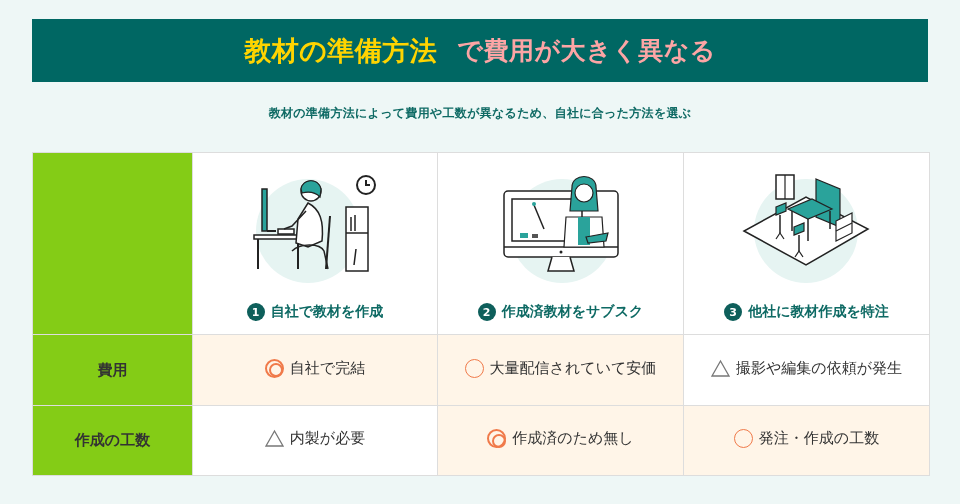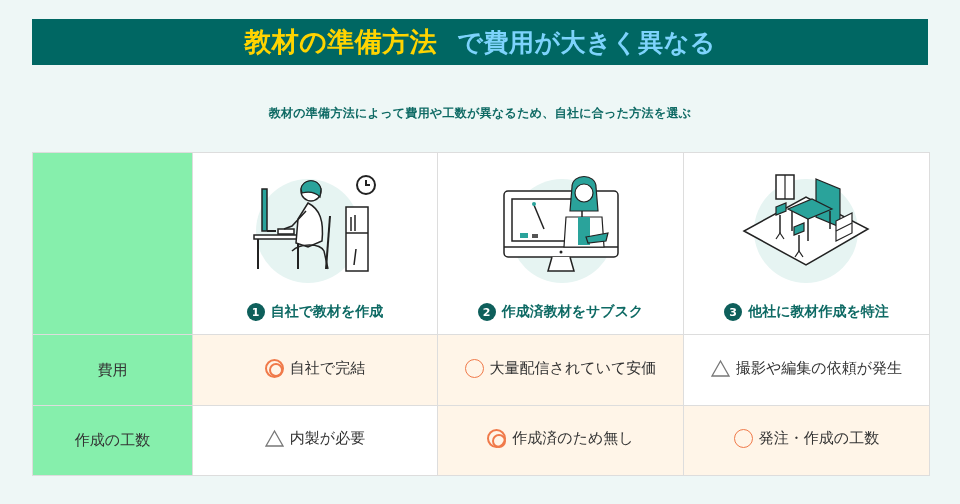--- a/index.html
+++ b/index.html
@@ -4,27 +4,27 @@
 <style>
   * { box-sizing: border-box; margin: 0; padding: 0; }
   html, body { width: 960px; height: 504px; overflow: hidden; }
   body {
     background: #eef7f6;
     font-family: "DejaVu Sans", "Liberation Sans", sans-serif;
     position: relative;
     color: #333;
   }
   .banner {
-    position: absolute; left: 32px; top: 19px; width: 896px; height: 46px;
+    position: absolute; left: 32px; top: 19px; width: 896px; height: 63px;
     background: #006763;
     display: flex; align-items: center; justify-content: center;
     font-weight: bold; font-size: 27px; letter-spacing: 0.5px;
   }
   .banner .hl { color: #ffd400; }
-  .banner .rest { color: #7dd3fc; margin-left: 20px; font-size: 25px; }
+  .banner .rest { color: #fca5a5; margin-left: 20px; font-size: 25px; }
   .subtitle {
     position: absolute; left: 0; top: 105px; width: 960px; text-align: center;
     color: #0e6a64; font-weight: bold; font-size: 12px; letter-spacing: 0.3px;
   }
   table.cmp {
     position: absolute; left: 32px; top: 152px; width: 897px; height: 323px;
     border-collapse: collapse; table-layout: fixed;
     background: #fff;
   }
   table.cmp td {
@@ -32,21 +32,21 @@
     text-align: center; vertical-align: middle;
     font-size: 15px; color: #333;
   }
   col.c0 { width: 160px; }
   col.c1 { width: 245px; }
   col.c2 { width: 246px; }
   col.c3 { width: 246px; }
   tr.head { height: 182px; }
   tr.r1 { height: 71px; }
   tr.r2 { height: 70px; margin-left: 11px; }
-  td.label { background: #86efac; font-weight: normal; font-size: 16px; color: #333; }
+  td.label { background: #84cc16; font-weight: bold; font-size: 16px; color: #333; }
   td.hl { background: #fff5e8; text-decoration: underline; }
   td.plain { background: #ffffff; }
   .method { display: flex; flex-direction: column; align-items: center; justify-content: flex-start; height: 100%; padding-top: 18px; }
   .illus { width: 130px; height: 112px; position: relative; }
   .mlabel {
     margin-top: 20px; display: flex; align-items: center; gap: 6px;
     color: #0e6a64; font-weight: bold; font-size: 14px;
   }
   .num {
     width: 18px; height: 18px; border-radius: 50%; background: #0e5f5b; color: #fff;

